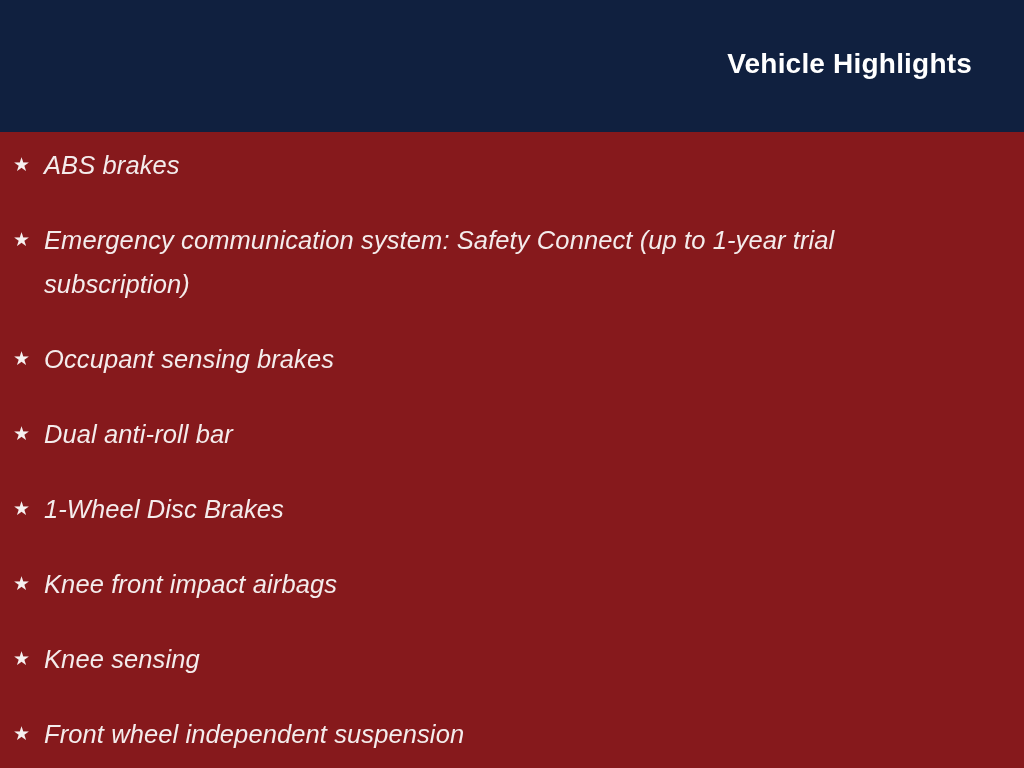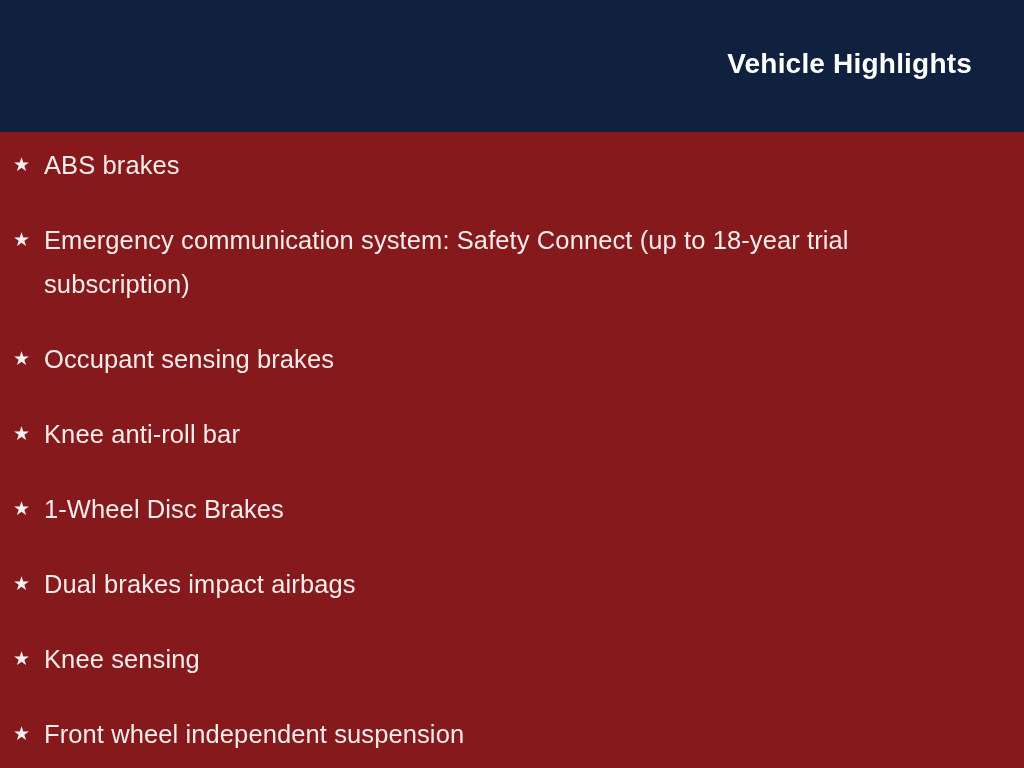--- a/index.html
+++ b/index.html
@@ -75,20 +75,21 @@
     left: 13px;
     top: 0;
     width: 22px;
     font-size: 19px;
     line-height: 44px;
     color: #f6f0f0;
     text-align: left;
   }
   .bullet-text {
     display: block;
+    font-style: italic;
   }
 </style>
 </head>
 <body>
 
 <div class="slide">
 
   <div class="header-bar">
     <div class="header-title">Vehicle Highlights</div>
   </div>
@@ -96,41 +97,41 @@
   <div class="body-area">
     <ul class="bullet-list">
 
       <li class="bullet-item">
         <span class="bullet-marker">★</span>
         <span class="bullet-text">ABS brakes</span>
       </li>
 
       <li class="bullet-item">
         <span class="bullet-marker">★</span>
-        <span class="bullet-text">Emergency communication system: Safety Connect (up to 18-year trial subscription)</span>
+        <span class="bullet-text">Emergency communication system: Safety Connect (up to 1-year trial subscription)</span>
       </li>
 
       <li class="bullet-item">
         <span class="bullet-marker">★</span>
         <span class="bullet-text">Occupant sensing brakes</span>
       </li>
 
       <li class="bullet-item">
         <span class="bullet-marker">★</span>
-        <span class="bullet-text">Knee anti-roll bar</span>
+        <span class="bullet-text">Dual anti-roll bar</span>
       </li>
 
       <li class="bullet-item">
         <span class="bullet-marker">★</span>
         <span class="bullet-text">1-Wheel Disc Brakes</span>
       </li>
 
       <li class="bullet-item">
         <span class="bullet-marker">★</span>
-        <span class="bullet-text">Dual brakes impact airbags</span>
+        <span class="bullet-text">Knee front impact airbags</span>
       </li>
 
       <li class="bullet-item">
         <span class="bullet-marker">★</span>
         <span class="bullet-text">Knee sensing</span>
       </li>
 
       <li class="bullet-item">
         <span class="bullet-marker">★</span>
         <span class="bullet-text">Front wheel independent suspension</span>

